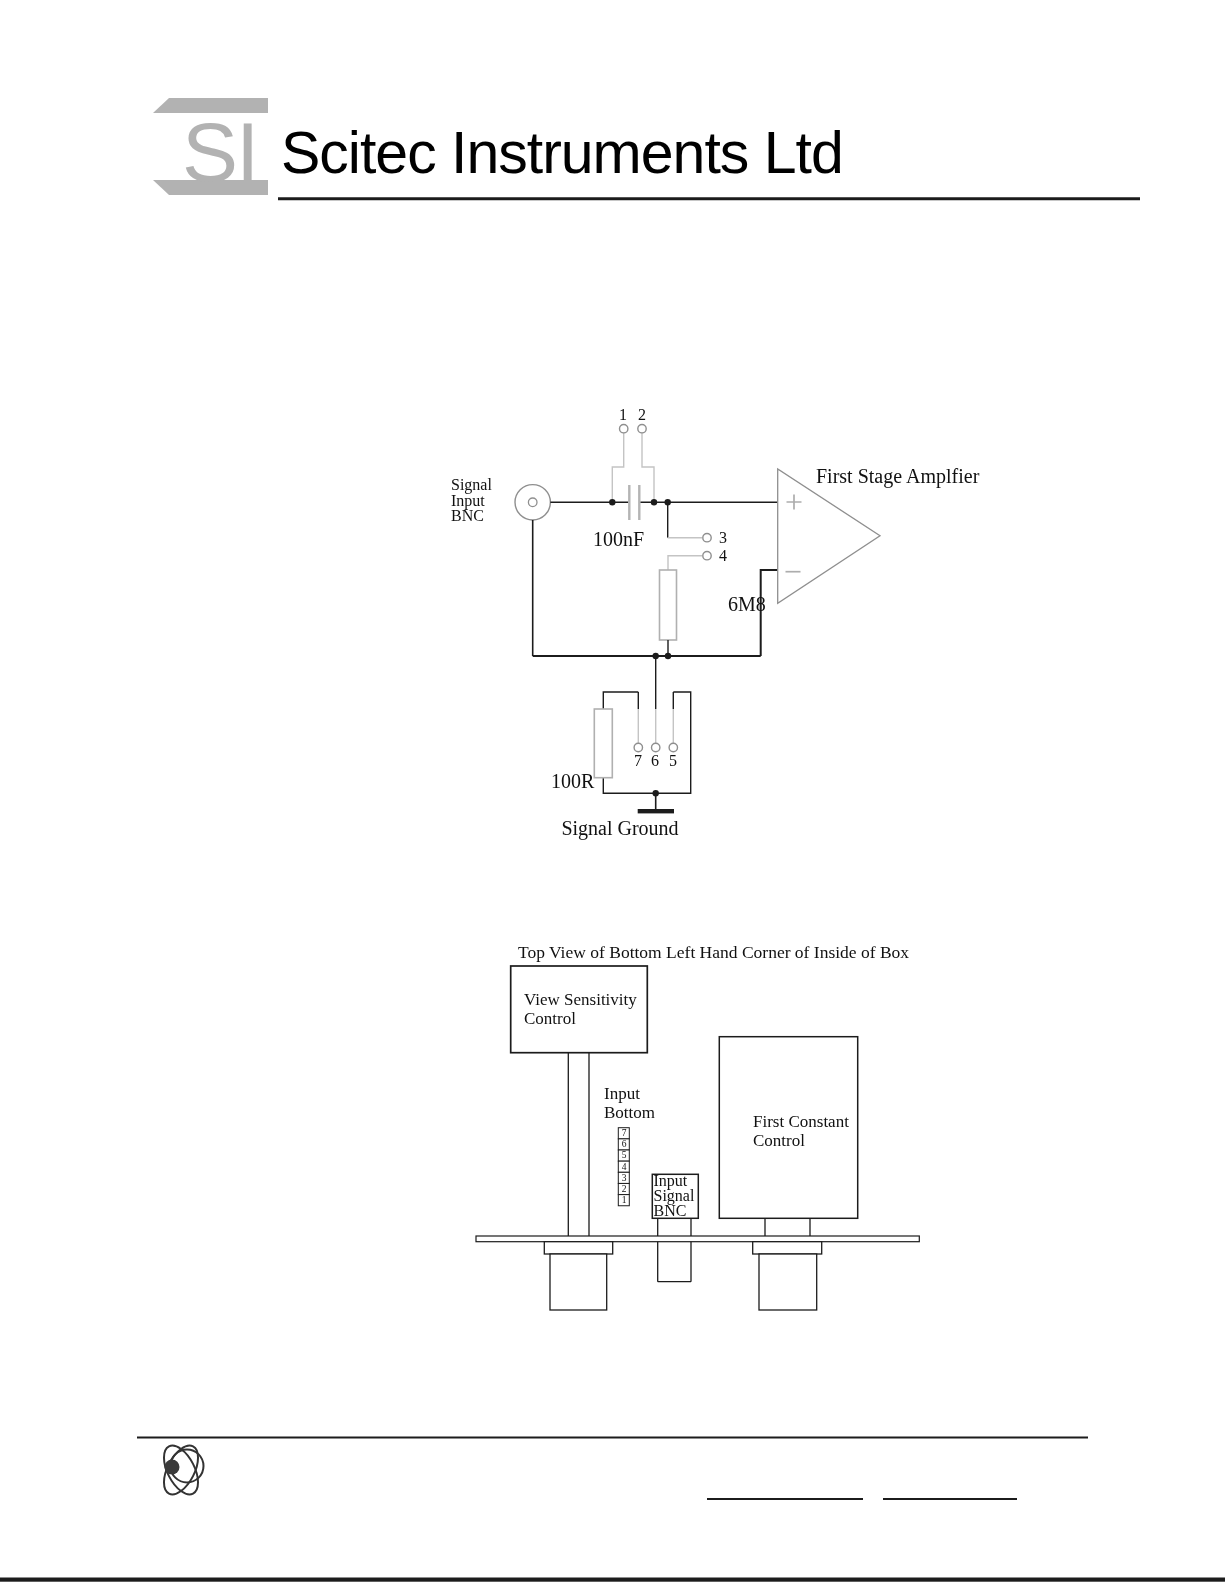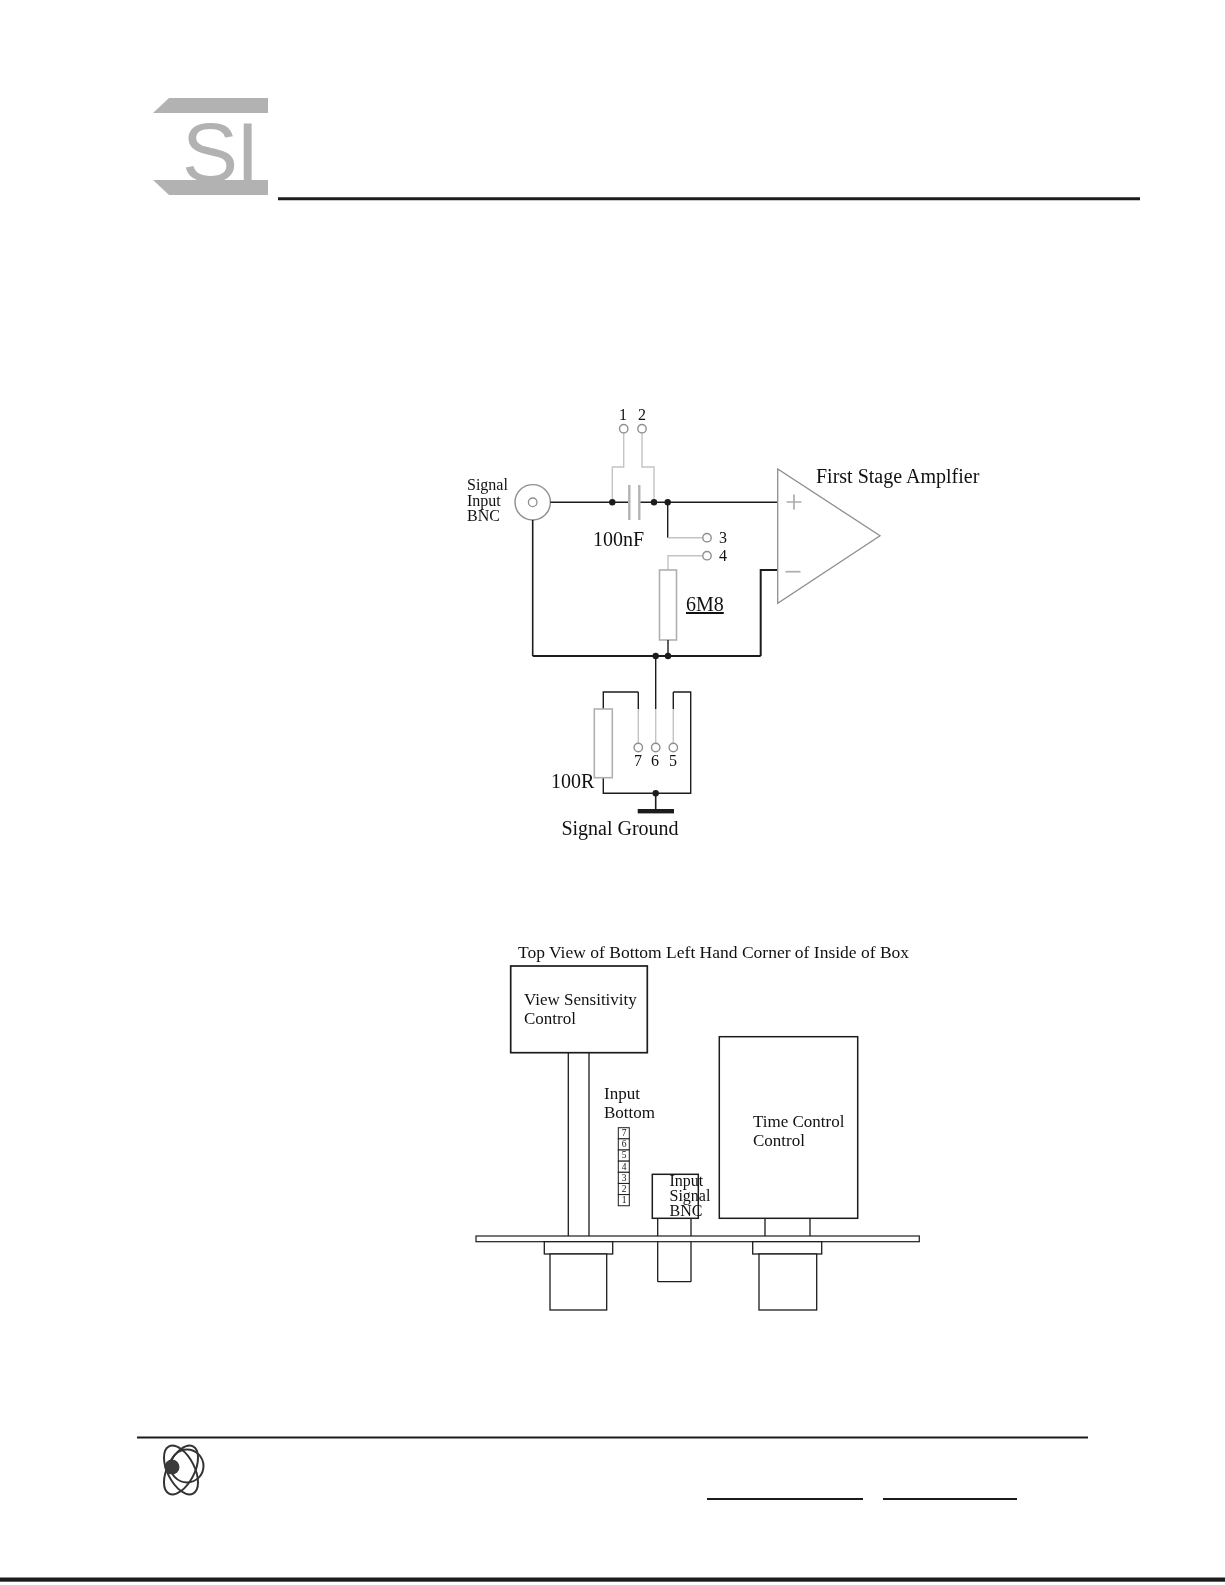--- a/index.html
+++ b/index.html
@@ -10,34 +10,35 @@
   .logo-bar{position:absolute;background:#b2b2b2;}
   .logo-si{position:absolute;font-family:"Liberation Sans",sans-serif;color:#b2b2b2;
            font-size:84px;font-weight:400;letter-spacing:-2px;line-height:1;}
   .company{position:absolute;font-family:"Liberation Sans",sans-serif;color:#000;
            font-size:59px;font-weight:400;letter-spacing:-1px;line-height:1;white-space:nowrap;}
   
   .clabel{position:absolute;font-size:20px;line-height:1;white-space:nowrap;}
   .clabel.small{font-size:16px;}
   .cx{transform:translateX(-50%);}
   .mline{position:absolute;font-size:16px;line-height:15.5px;white-space:nowrap;}
-  .mline span{display:block;margin-left:16px;}
+  .mline span{display:block;}
   
   .bv-text{position:absolute;font-size:17px;line-height:19px;white-space:nowrap;}
   .bv-text span{display:block;}
   .jnum{position:absolute;font-size:9.5px;line-height:11px;transform:translateX(-50%);}
 </style>
 </head>
 <body>
 
 <div class="page">
 
   <div class="logo-bar" style="left:153px;top:98px;width:115px;height:15px;clip-path:polygon(16px 0,100% 0,100% 100%,0 100%);"></div>
   <div class="logo-bar" style="left:153px;top:180px;width:115px;height:15px;clip-path:polygon(0 0,100% 0,100% 100%,16px 100%);"></div>
   <div class="logo-si" style="left:182px;top:110px;">SI</div>
+  <div class="company" style="left:281px;top:124px;">Scitec Instruments Ltd</div>
 
   <svg class="linework" width="1225" height="1585" viewBox="0 0 1225 1585">
 
     <line x1="278" y1="198.8" x2="1140" y2="198.8" stroke="#1c1c1c" stroke-width="3"></line>
 
     <g fill="none" stroke-linecap="butt">
 
       <circle cx="532.7" cy="502.3" r="17.7" stroke="#8f8f8f" stroke-width="1.4"></circle>
       <circle cx="532.7" cy="502.3" r="4.3" stroke="#8f8f8f" stroke-width="1.3"></circle>
 
@@ -142,37 +143,37 @@
     <span>Signal</span>
     <span>Input</span>
     <span>BNC</span>
   </div>
 
   <div class="clabel small cx" style="left:623px;top:407px;">1</div>
   <div class="clabel small cx" style="left:642px;top:407px;">2</div>
   <div class="clabel small" style="left:719px;top:530px;">3</div>
   <div class="clabel small" style="left:719px;top:548px;">4</div>
   <div class="clabel" style="left:593px;top:529px;">100nF</div>
-  <div class="clabel" style="left:686px;top:594px;text-decoration:underline;">6M8</div>
+  <div class="clabel" style="left:728px;top:594px;">6M8</div>
   <div class="clabel" style="left:816px;top:466px;">First Stage Amplfier</div>
   <div class="clabel" style="left:551px;top:734px;margin-top:37px;">100R</div>
   <div class="clabel small cx" style="left:638px;top:753px;">7</div>
   <div class="clabel small cx" style="left:655px;top:753px;">6</div>
   <div class="clabel small cx" style="left:673px;top:753px;">5</div>
   <div class="clabel cx" style="left:620px;top:818px;">Signal Ground</div>
 
   <div class="clabel" style="left:518px;top:944px;font-size:17.5px;">Top View of Bottom Left Hand Corner of Inside of Box</div>
 
   <div class="bv-text" style="left:524px;top:990px;">
     <span>View Sensitivity</span>
     <span>Control</span>
   </div>
 
   <div class="bv-text" style="left:753px;top:1112px;">
-    <span>Time Control</span>
+    <span>First Constant</span>
     <span>Control</span>
   </div>
 
   <div class="bv-text" style="left:604px;top:1084px;">
     <span>Input</span>
     <span>Bottom</span>
   </div>
 
   <div class="jnum" style="left:624px;top:1128px;">7</div>
   <div class="jnum" style="left:624px;top:1139.2px;">6</div>

